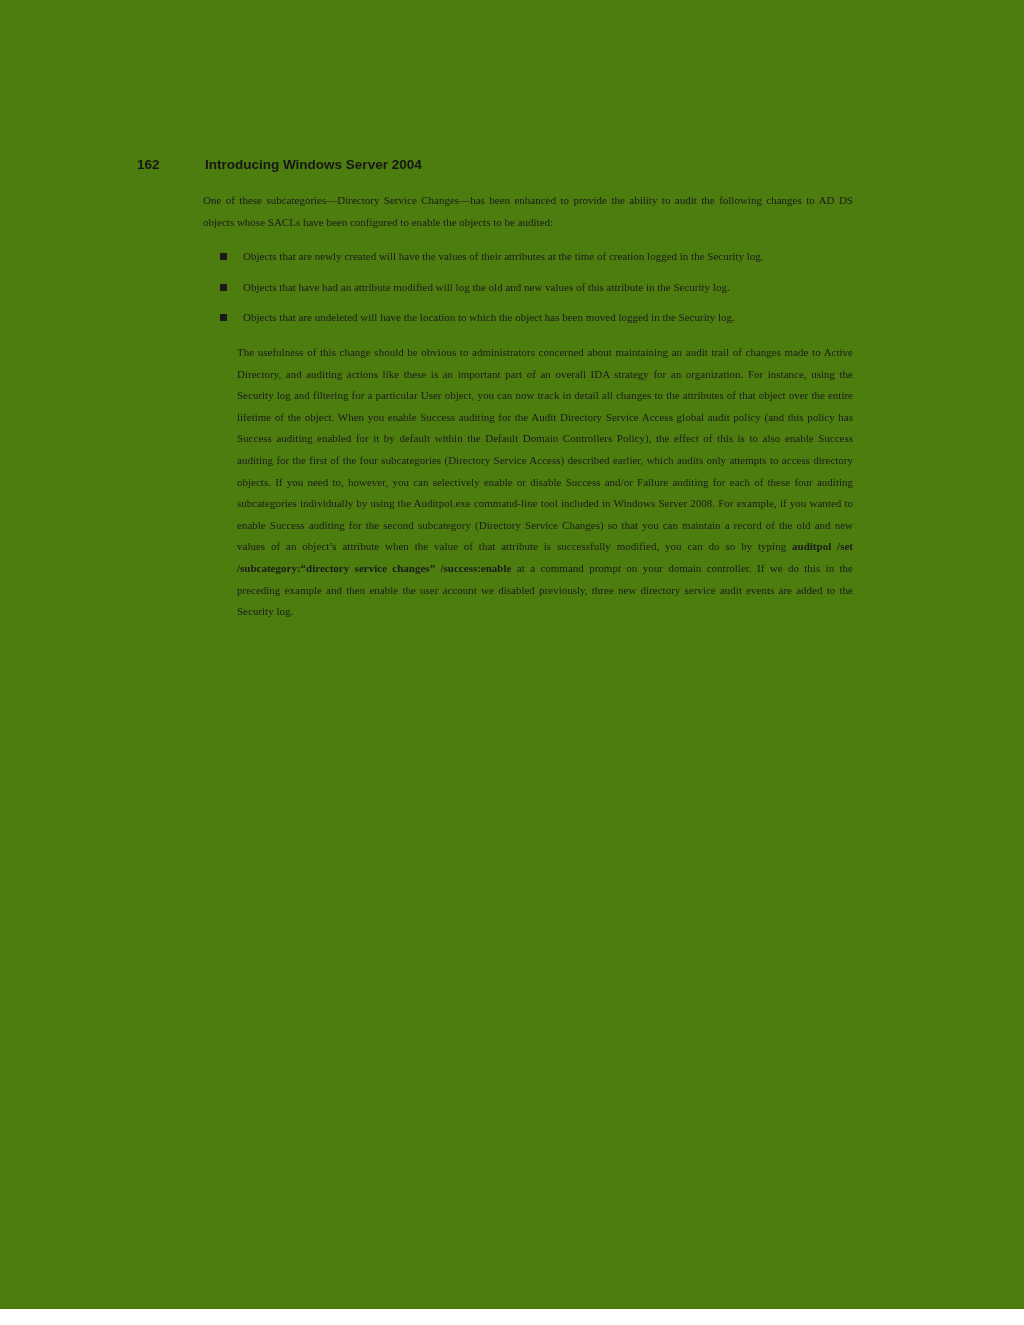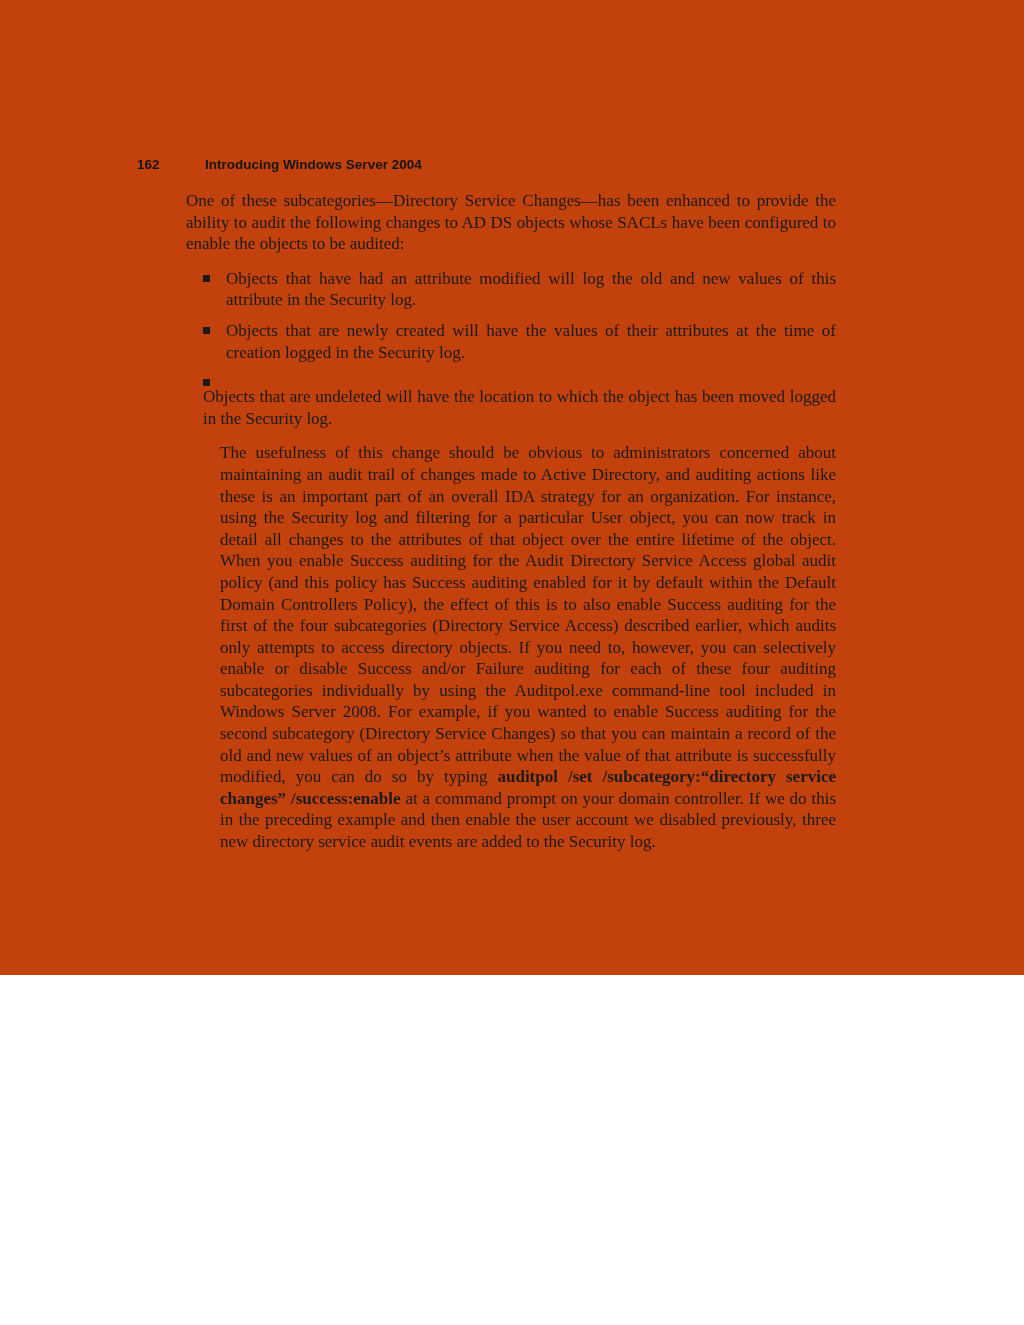--- a/index.html
+++ b/index.html
@@ -3,22 +3,22 @@
 <meta charset="utf-8">
 <style>
   html, body {
     margin: 0;
     padding: 0;
     background: #ffffff;
   }
   .page {
     position: relative;
     width: 1024px;
-    height: 975px;
-    background: #c2410c;
+    height: 1309px;
+    background: #4d7c0f;
     color: #1a1a1a;
     overflow: hidden;
   }
   .running-header {
     position: absolute;
     top: 157px;
     left: 137px;
     display: flex;
     align-items: baseline;
     font-family: "Liberation Sans", sans-serif;
@@ -26,43 +26,42 @@
     font-weight: bold;
     color: #161616;
   }
   .running-header .page-number {
     display: inline-block;
     width: 68px;
   }
   .body-block {
     position: absolute;
     top: 190px;
-    left: 186px;
+    left: 203px;
     width: 650px;
     font-family: "Liberation Serif", serif;
-    font-size: 17px;
+    font-size: 11px;
     line-height: 21.6px;
     color: #1b1b1b;
     text-align: justify;
   }
   .para {
     margin: 0;
   }
   .bullet-list {
     list-style: none;
     margin: 13px 0 13px 0;
     padding: 0;
   }
   .bullet-item {
     display: flex;
     margin: 0 0 9px 17px;
   }
   .bullet-item:last-child {
     margin-bottom: 0;
-    flex-direction: column;
   }
   .bullet-square {
     flex: 0 0 auto;
     width: 7px;
     height: 7px;
     background: #1a1a1a;
     margin-top: 7px;
     margin-right: 16px;
   }
   .bullet-text {
@@ -87,25 +86,25 @@
     <span class="running-head-title">Introducing Windows Server 2004</span>
   </div>
 
   <div class="body-block">
 
     <p class="para">One of these subcategories—Directory Service Changes—has been enhanced to provide the ability to audit the following changes to AD DS objects whose SACLs have been configured to enable the objects to be audited:</p>
 
     <ul class="bullet-list">
       <li class="bullet-item">
         <span class="bullet-square"></span>
-        <span class="bullet-text">Objects that have had an attribute modified will log the old and new values of this attribute in the Security log.</span>
+        <span class="bullet-text">Objects that are newly created will have the values of their attributes at the time of creation logged in the Security log.</span>
       </li>
       <li class="bullet-item">
         <span class="bullet-square"></span>
-        <span class="bullet-text">Objects that are newly created will have the values of their attributes at the time of creation logged in the Security log.</span>
+        <span class="bullet-text">Objects that have had an attribute modified will log the old and new values of this attribute in the Security log.</span>
       </li>
       <li class="bullet-item">
         <span class="bullet-square"></span>
         <span class="bullet-text">Objects that are undeleted will have the location to which the object has been moved logged in the Security log.</span>
       </li>
     </ul>
 
     <p class="para closing-para"><span>The usefulness of this change should be obvious to administrators concerned about maintaining an audit trail of changes made to Active Directory, and auditing actions like these is an important part of an overall IDA strategy for an organization. For instance, using the Security log and filtering for a particular User object, you can now track in detail all changes to the attributes of that object over the entire lifetime of the object. When you enable Success auditing for the Audit Directory Service Access global audit policy (and this policy has Success auditing enabled for it by default within the Default Domain Controllers Policy), the effect of this is to also enable Success auditing for the first of the four subcategories (Directory Service Access) described earlier, which audits only attempts to access directory objects. If you need to, however, you can selectively enable or disable Success and/or Failure auditing for each of these four auditing subcategories individually by using the Auditpol.exe command-line tool included in Windows Server 2008. For example, if you wanted to enable Success auditing for the second subcategory (Directory Service Changes) so that you can maintain a record of the old and new values of an object’s attribute when the value of that attribute is successfully modified, you can do so by typing </span><span class="cmd-bold">auditpol /set /subcategory:“directory service changes” /success:enable</span><span> at a command prompt on your domain controller. If we do this in the preceding example and then enable the user account we disabled previously, three new directory service audit events are added to the Security log.</span></p>
 
   </div>

